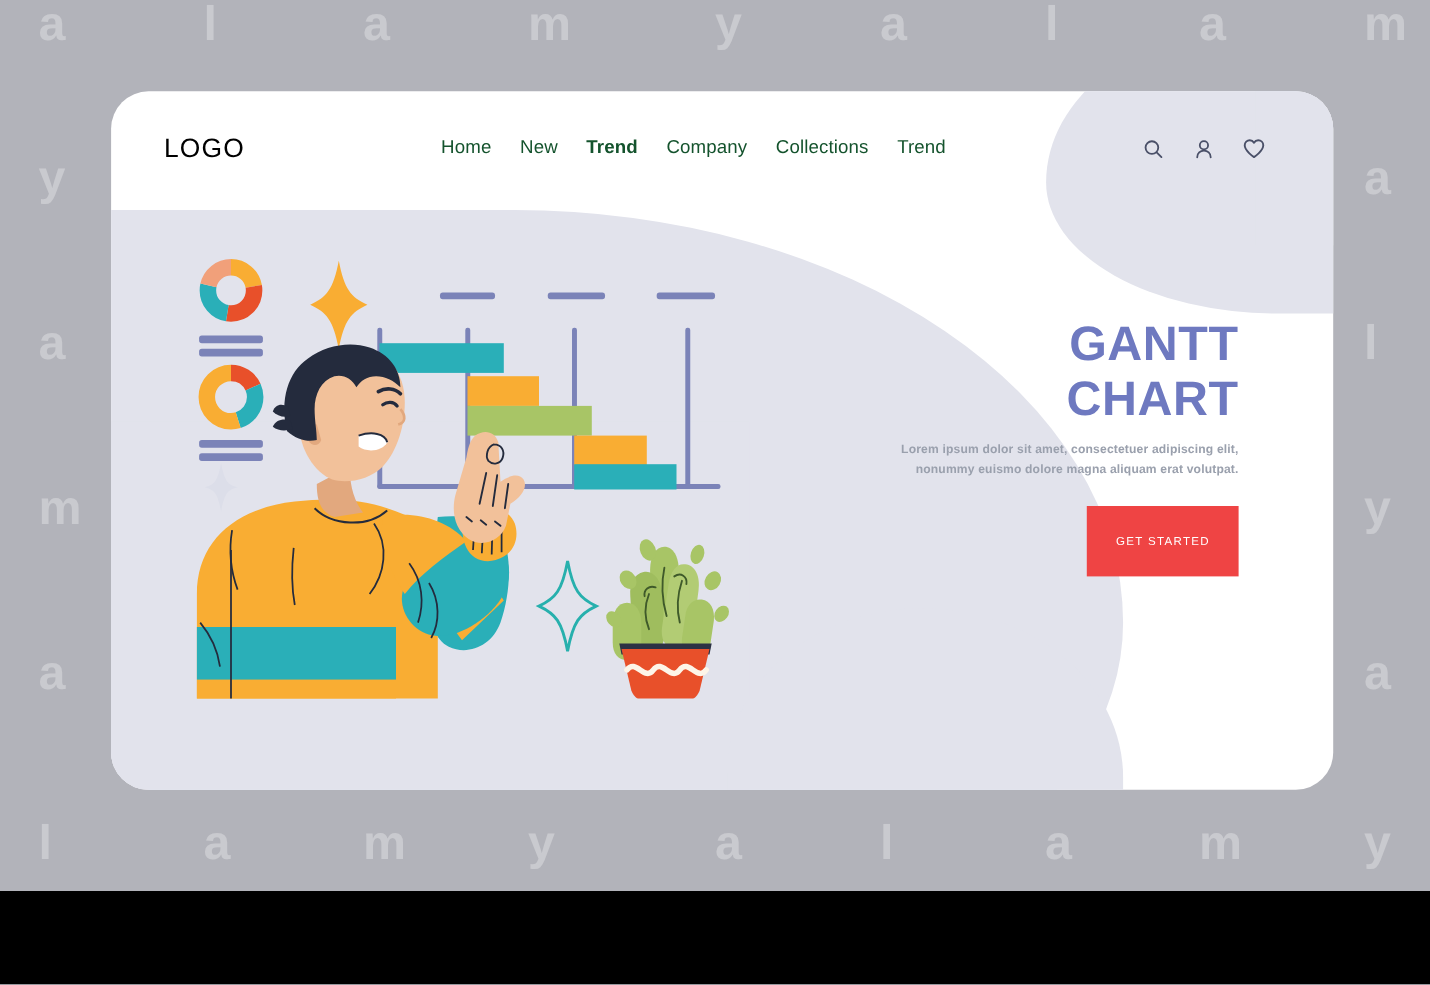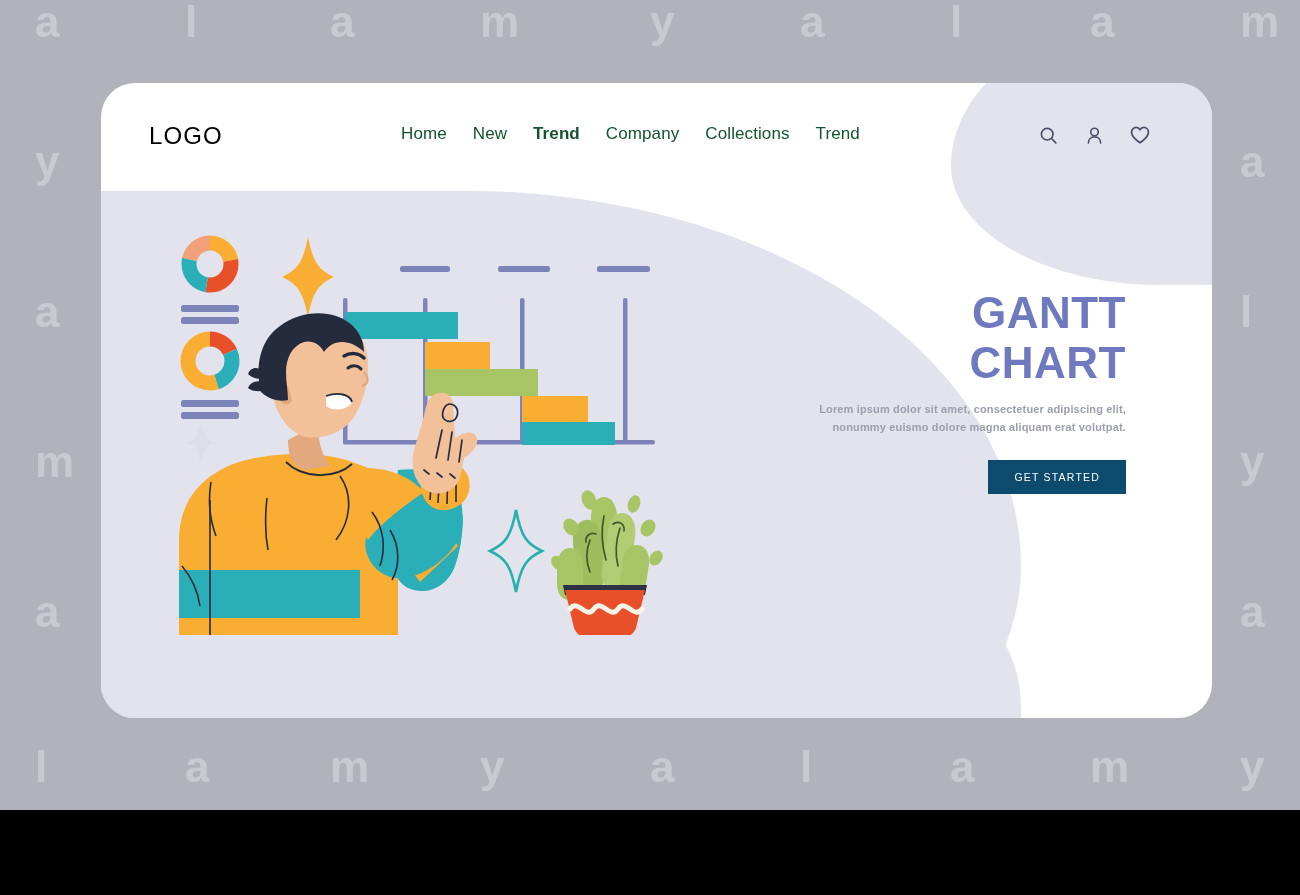--- a/index.html
+++ b/index.html
@@ -117,24 +117,24 @@
   #hero-title .l2 { display: block; }
   #hero-body {
     margin-top: 13px;
     font-size: 11px; font-weight: 700;
     color: #9aa0ad; line-height: 1.58;
     letter-spacing: 0.15px;
   }
   #cta {
     margin-top: 24px;
     display: inline-block;
-    background: #0c4a6e;
+    background: #ef4444;
     color: #ffffff;
     border: none;
-    padding: 11px 26px;
+    padding: 26px 26px;
     font-size: 10.5px;
     font-weight: 400;
     letter-spacing: 1.2px;
     font-family: "Liberation Sans", sans-serif;
     cursor: pointer;
   }
 
   
   #illo {
     position: absolute; left: 0; top: 0;

